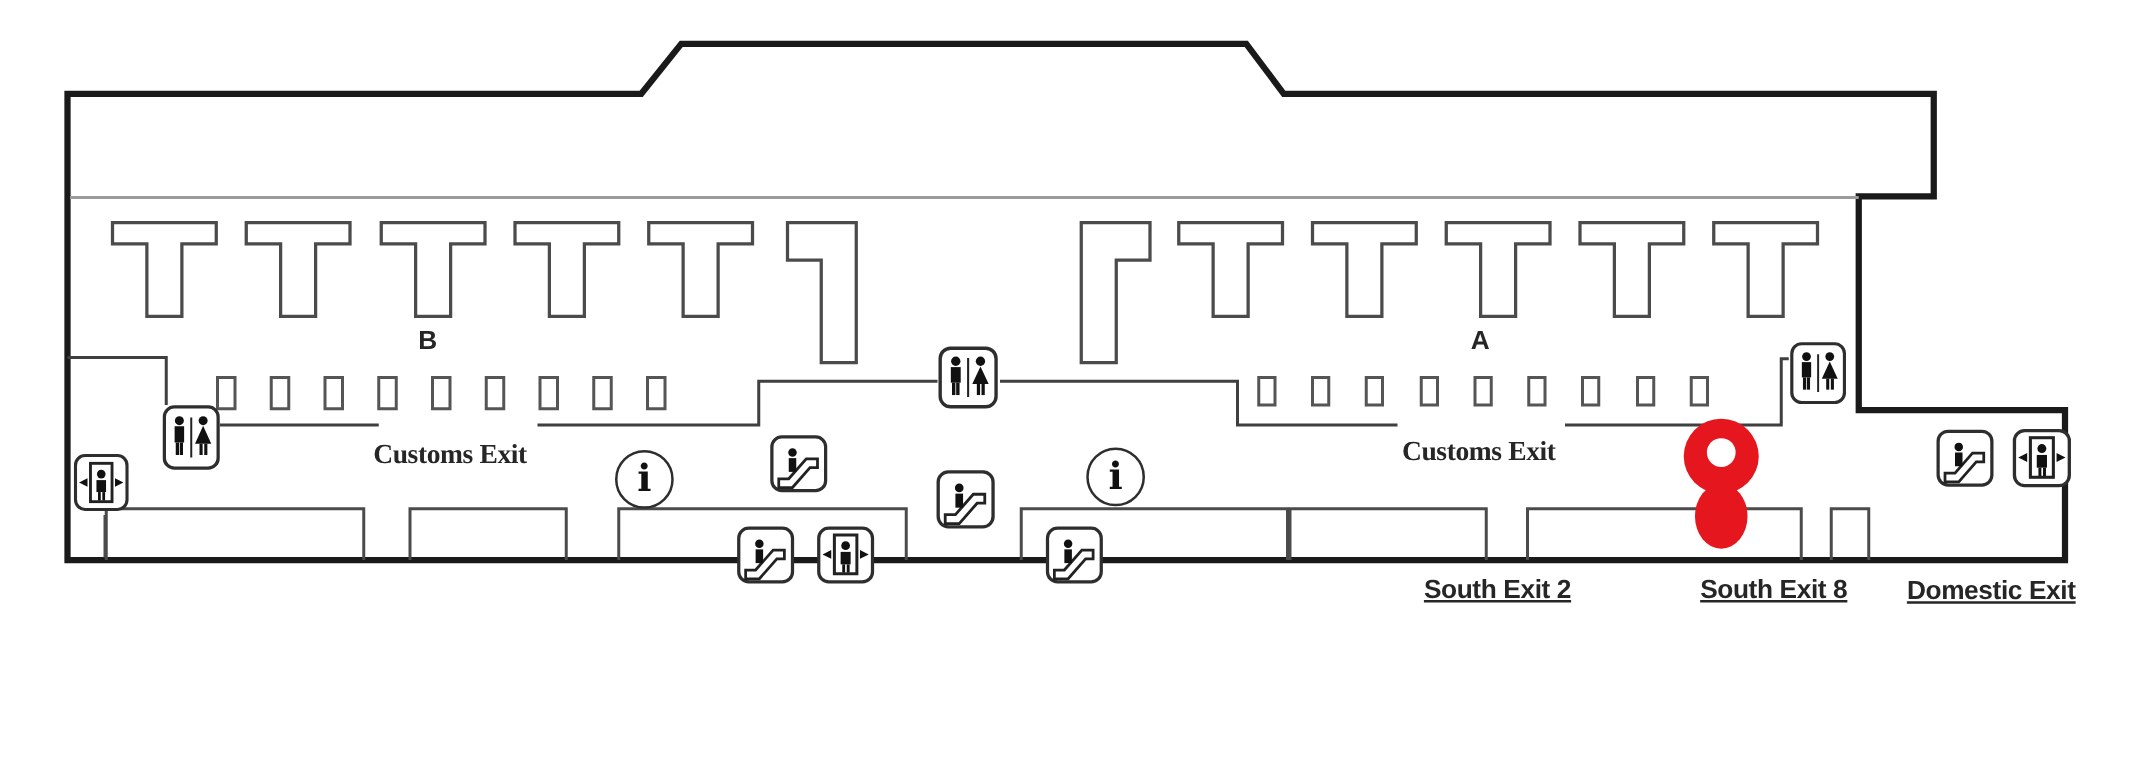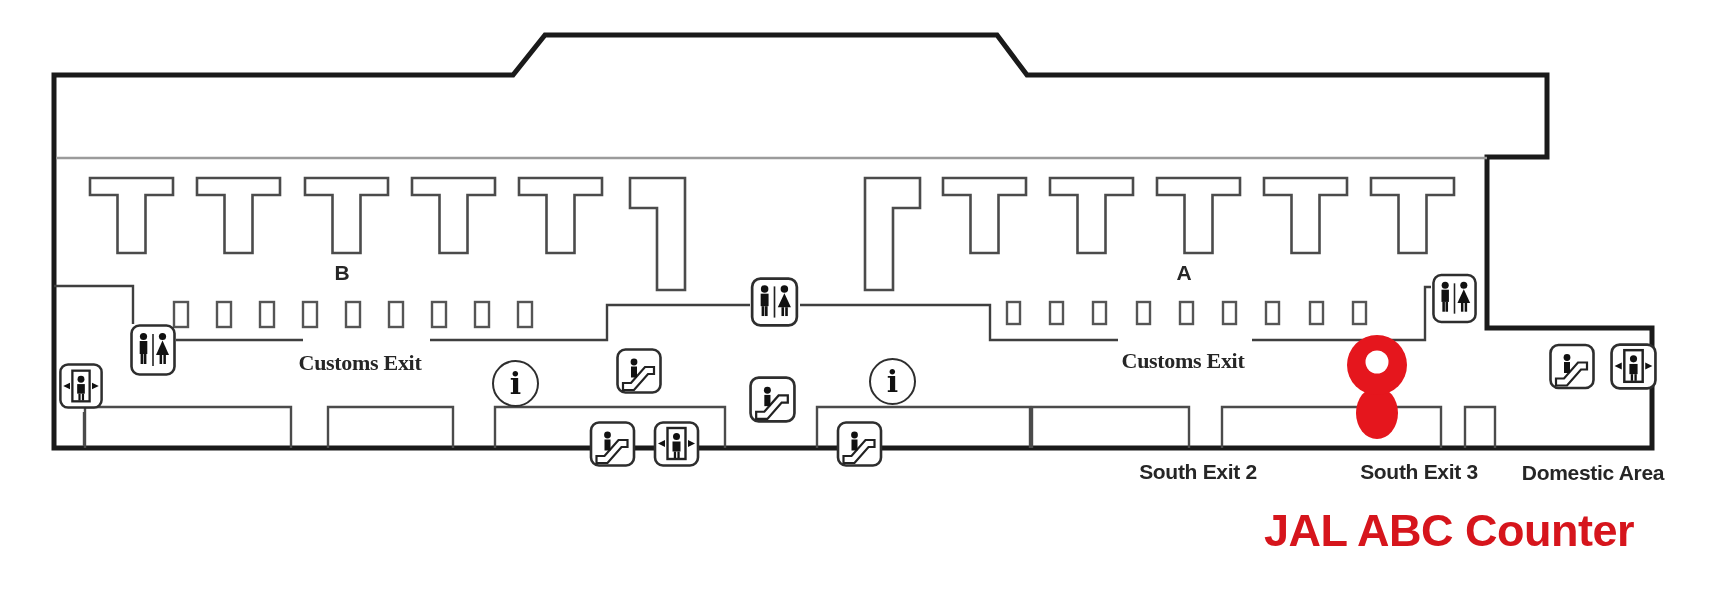--- a/index.html
+++ b/index.html
@@ -4,21 +4,21 @@
 <style>
   html,body{margin:0;padding:0;background:#ffffff;}
   body{width:1724px;height:606px;position:relative;overflow:hidden;
        font-family:"Liberation Sans",sans-serif;}
   .stage{position:absolute;left:0;top:0;width:1724px;height:606px;background:#fff;}
   .floor{position:absolute;left:0;top:0;}
   .map-label{position:absolute;transform:translateX(-50%);white-space:nowrap;
              font-weight:bold;color:#262626;letter-spacing:-0.3px;}
   .zone-label{font-size:21px;}
   .wall-label{font-size:22px;font-family:Liberation Serif, serif;}
-  .exit-label{font-size:21px;}
+  .exit-label{font-size:21px;text-decoration:underline;}
   .marker-label{position:absolute;transform:translateX(-50%);white-space:nowrap;
                 font-weight:bold;font-size:45px;color:#d6151c;letter-spacing:-0.5px;}
   .icon{position:absolute;}
   .icon svg{display:block;}
   .info-icon{position:absolute;width:43px;height:43px;border:2.6px solid #2e2e2e;
              border-radius:50%;background:#fff;display:flex;align-items:center;
              justify-content:center;font-family:"DejaVu Serif",serif;font-weight:bold;
              font-size:30px;color:#111;line-height:1;}
   .pin{position:absolute;}
 </style>
@@ -227,17 +227,16 @@
       <circle cx="37" cy="37" r="30" fill="#e5161d"></circle>
       <circle cx="37" cy="34" r="11.5" fill="#ffffff"></circle>
     </svg>
   </div>
 
   <div class="map-label zone-label" style="left:342px;top:261px;">B</div>
   <div class="map-label zone-label" style="left:1184px;top:261px;">A</div>
   <div class="map-label wall-label" style="left:360px;top:350px;">Customs Exit</div>
   <div class="map-label wall-label" style="left:1183px;top:348px;">Customs Exit</div>
   <div class="map-label exit-label" style="left:1198px;top:460px;">South Exit 2</div>
-  <div class="map-label exit-label" style="left:1419px;top:460px;">South Exit 3</div>
-  <div class="map-label exit-label" style="left:1593px;top:461px;">Domestic Area</div>
-  <div class="marker-label" style="left:1449px;top:505px;">JAL ABC Counter</div>
+  <div class="map-label exit-label" style="left:1419px;top:460px;">South Exit 8</div>
+  <div class="map-label exit-label" style="left:1593px;top:461px;">Domestic Exit</div>
 
 </div>
 
 </body></html>

